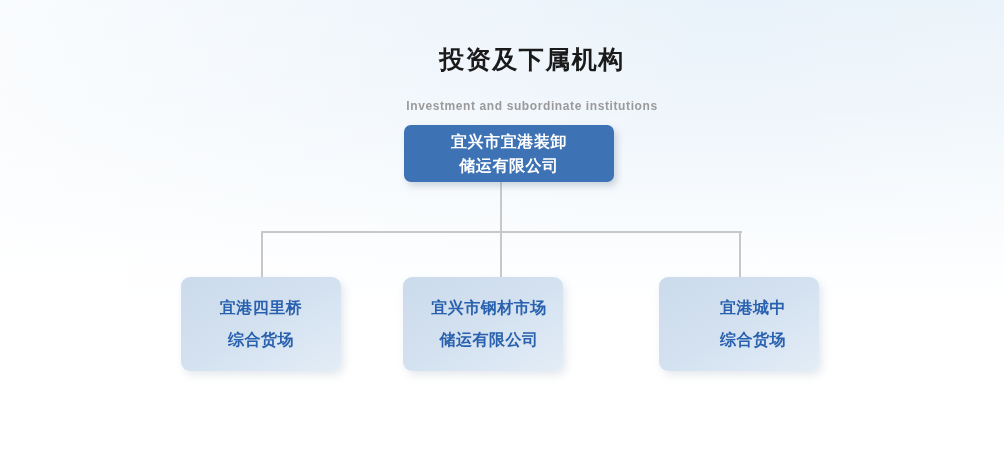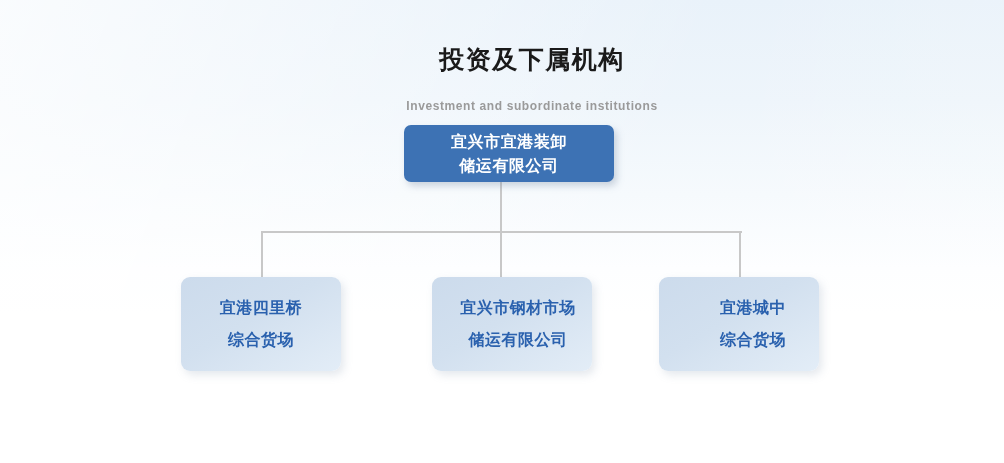--- a/index.html
+++ b/index.html
@@ -132,21 +132,21 @@
   }
   .node-child .node-line {
     color: #2a61ae;
     font-size: 16px;
     font-weight: bold;
     line-height: 32px;
     letter-spacing: 0.5px;
   }
 
   .child-0 { left: 181px; }
-  .child-1 { left: 432px; padding-left: 12px; }
+  .child-1 { left: 403px; padding-left: 12px; }
   .child-2 { left: 659px; padding-left: 28px; }
 </style>
 </head>
 <body>
 
 <div id="page">
 
   <div class="header">
     <div class="title-cn">投资及下属机构</div>
     <div class="title-en">Investment and subordinate institutions</div>

